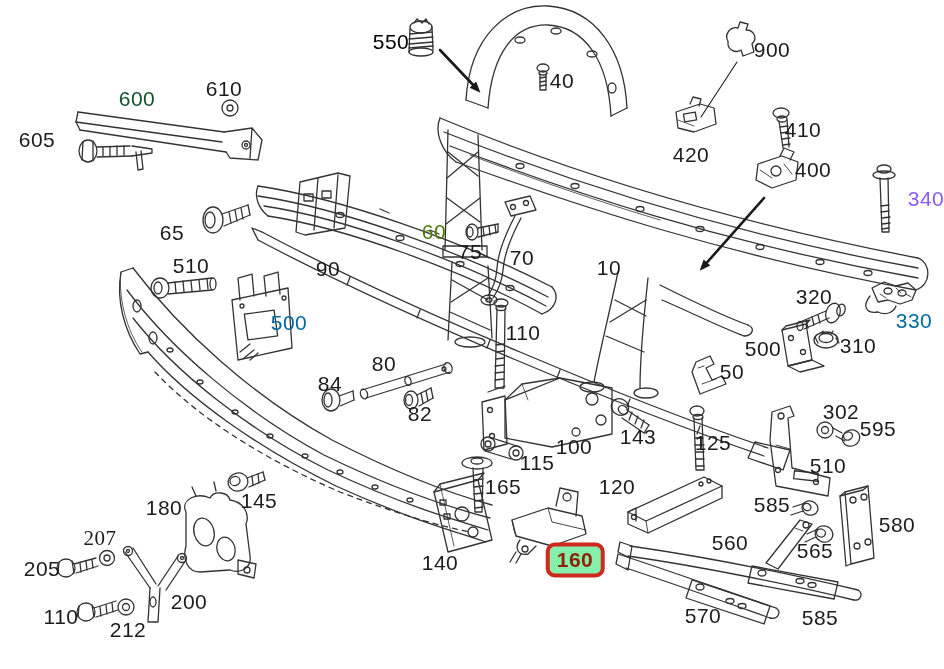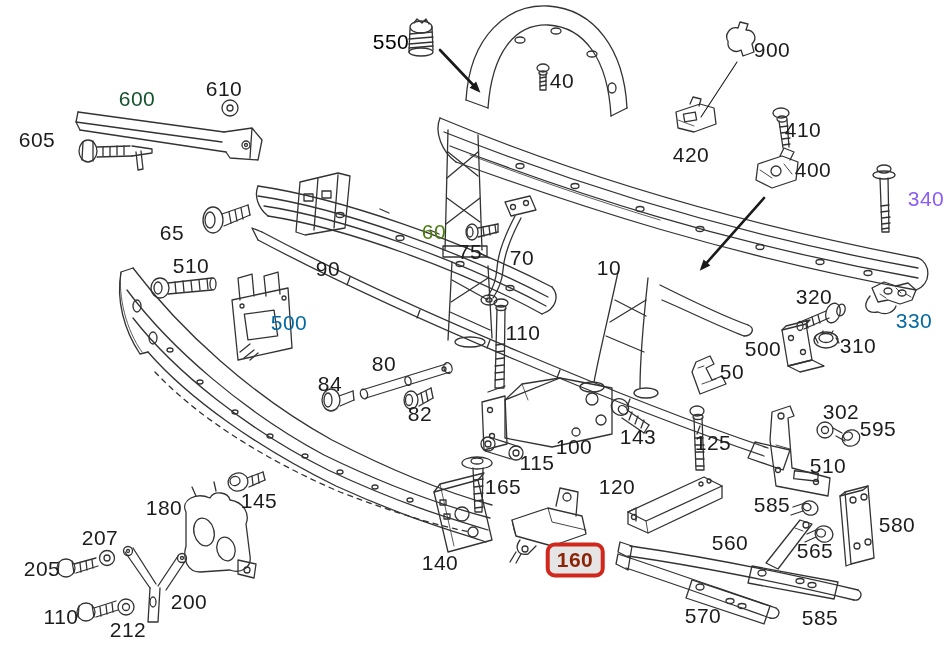--- a/index.html
+++ b/index.html
@@ -479,23 +479,23 @@
       <div class="part-label" style="left: 537px; top: 463px; color: rgb(28, 28, 28);">115</div>
       <div class="part-label" style="left: 828px; top: 466px; color: rgb(28, 28, 28);">510</div>
       <div class="part-label" style="left: 617px; top: 487px; color: rgb(28, 28, 28);">120</div>
       <div class="part-label" style="left: 503px; top: 487px; color: rgb(28, 28, 28);">165</div>
       <div class="part-label" style="left: 259px; top: 501px; color: rgb(28, 28, 28);">145</div>
       <div class="part-label" style="left: 164px; top: 508px; color: rgb(28, 28, 28);">180</div>
       <div class="part-label" style="left: 897px; top: 525px; color: rgb(28, 28, 28);">580</div>
       <div class="part-label" style="left: 772px; top: 505px; color: rgb(28, 28, 28);">585</div>
       <div class="part-label" style="left: 815px; top: 551px; color: rgb(28, 28, 28);">565</div>
       <div class="part-label" style="left: 730px; top: 543px; color: rgb(28, 28, 28);">560</div>
-      <div class="part-label" style="left: 100px; top: 538px; color: rgb(28, 28, 28);">207</div>
+      <div class="part-label" style="left: 100px; top: 538px; color: rgb(28, 28, 28); font-family: Liberation Serif, serif;">207</div>
       <div class="part-label" style="left: 42px; top: 569px; color: rgb(28, 28, 28);">205</div>
-      <div class="part-label hl" style="left: 575px; top: 560px; color: rgb(140, 36, 8); background: #e5e5e5; border: 4px solid rgb(208, 40, 28);">160</div>
+      <div class="part-label hl" style="left: 575px; top: 560px; color: rgb(140, 36, 8); background: #86efac; border: 4px solid rgb(208, 40, 28);">160</div>
       <div class="part-label" style="left: 440px; top: 563px; color: rgb(28, 28, 28);">140</div>
       <div class="part-label" style="left: 189px; top: 602px; color: rgb(28, 28, 28);">200</div>
       <div class="part-label" style="left: 61px; top: 617px; color: rgb(28, 28, 28);">110</div>
       <div class="part-label" style="left: 128px; top: 630px; color: rgb(28, 28, 28);">212</div>
       <div class="part-label" style="left: 703px; top: 616px; color: rgb(28, 28, 28);">570</div>
       <div class="part-label" style="left: 820px; top: 618px; color: rgb(28, 28, 28);">585</div>
     </div>
 </div>
 
 </body></html>

